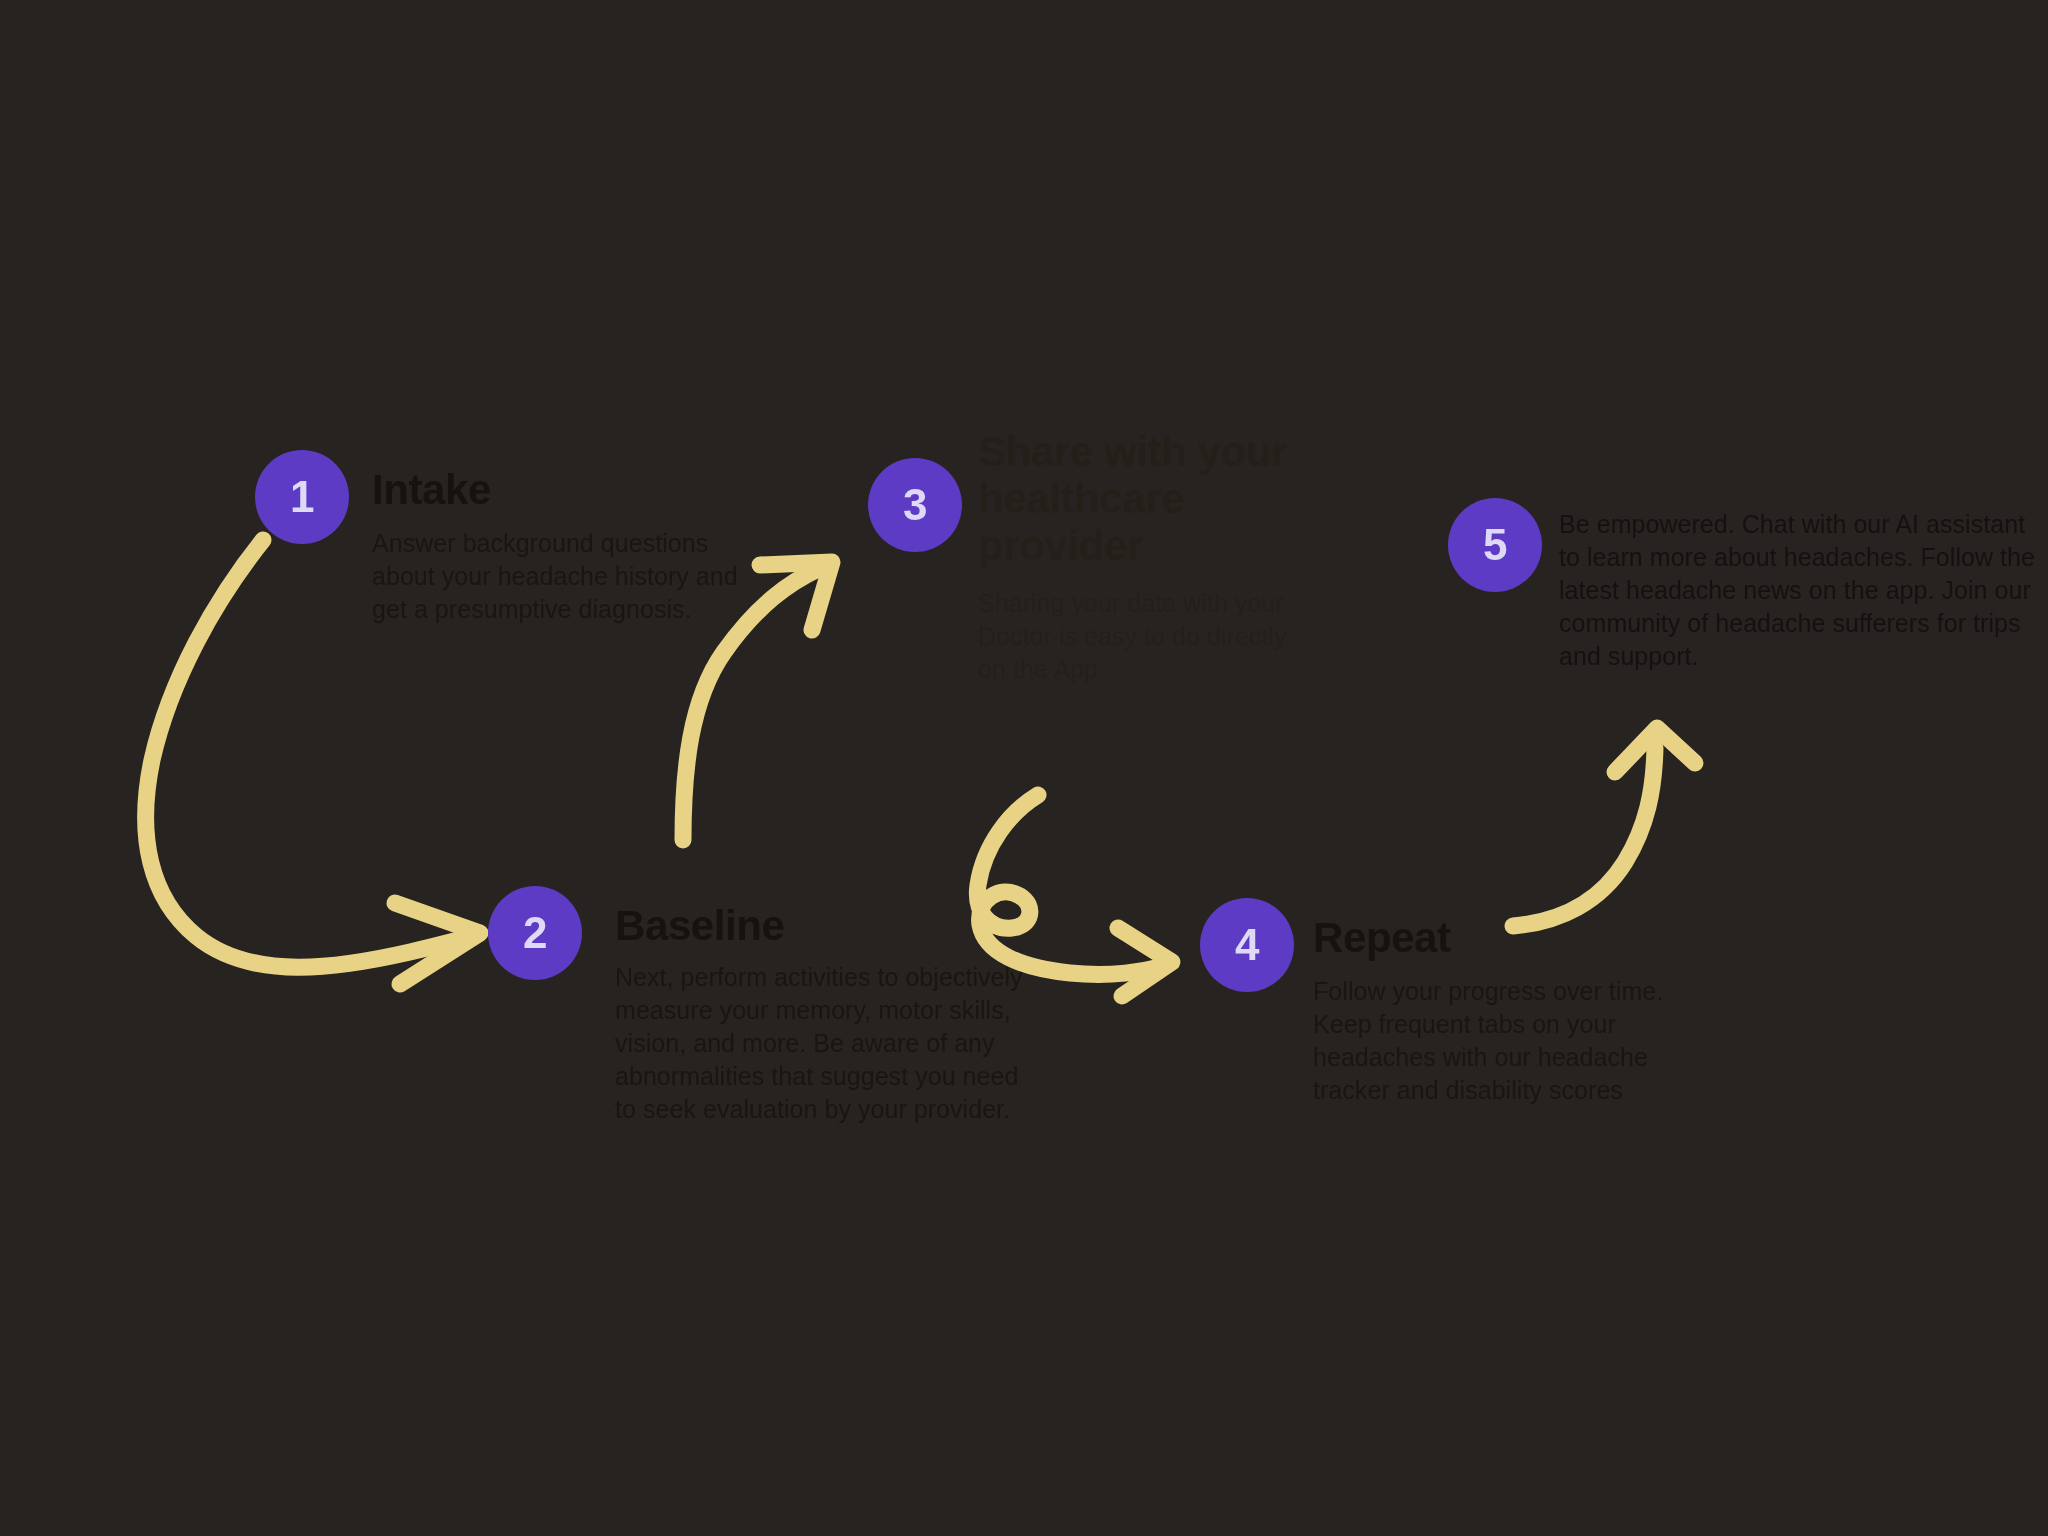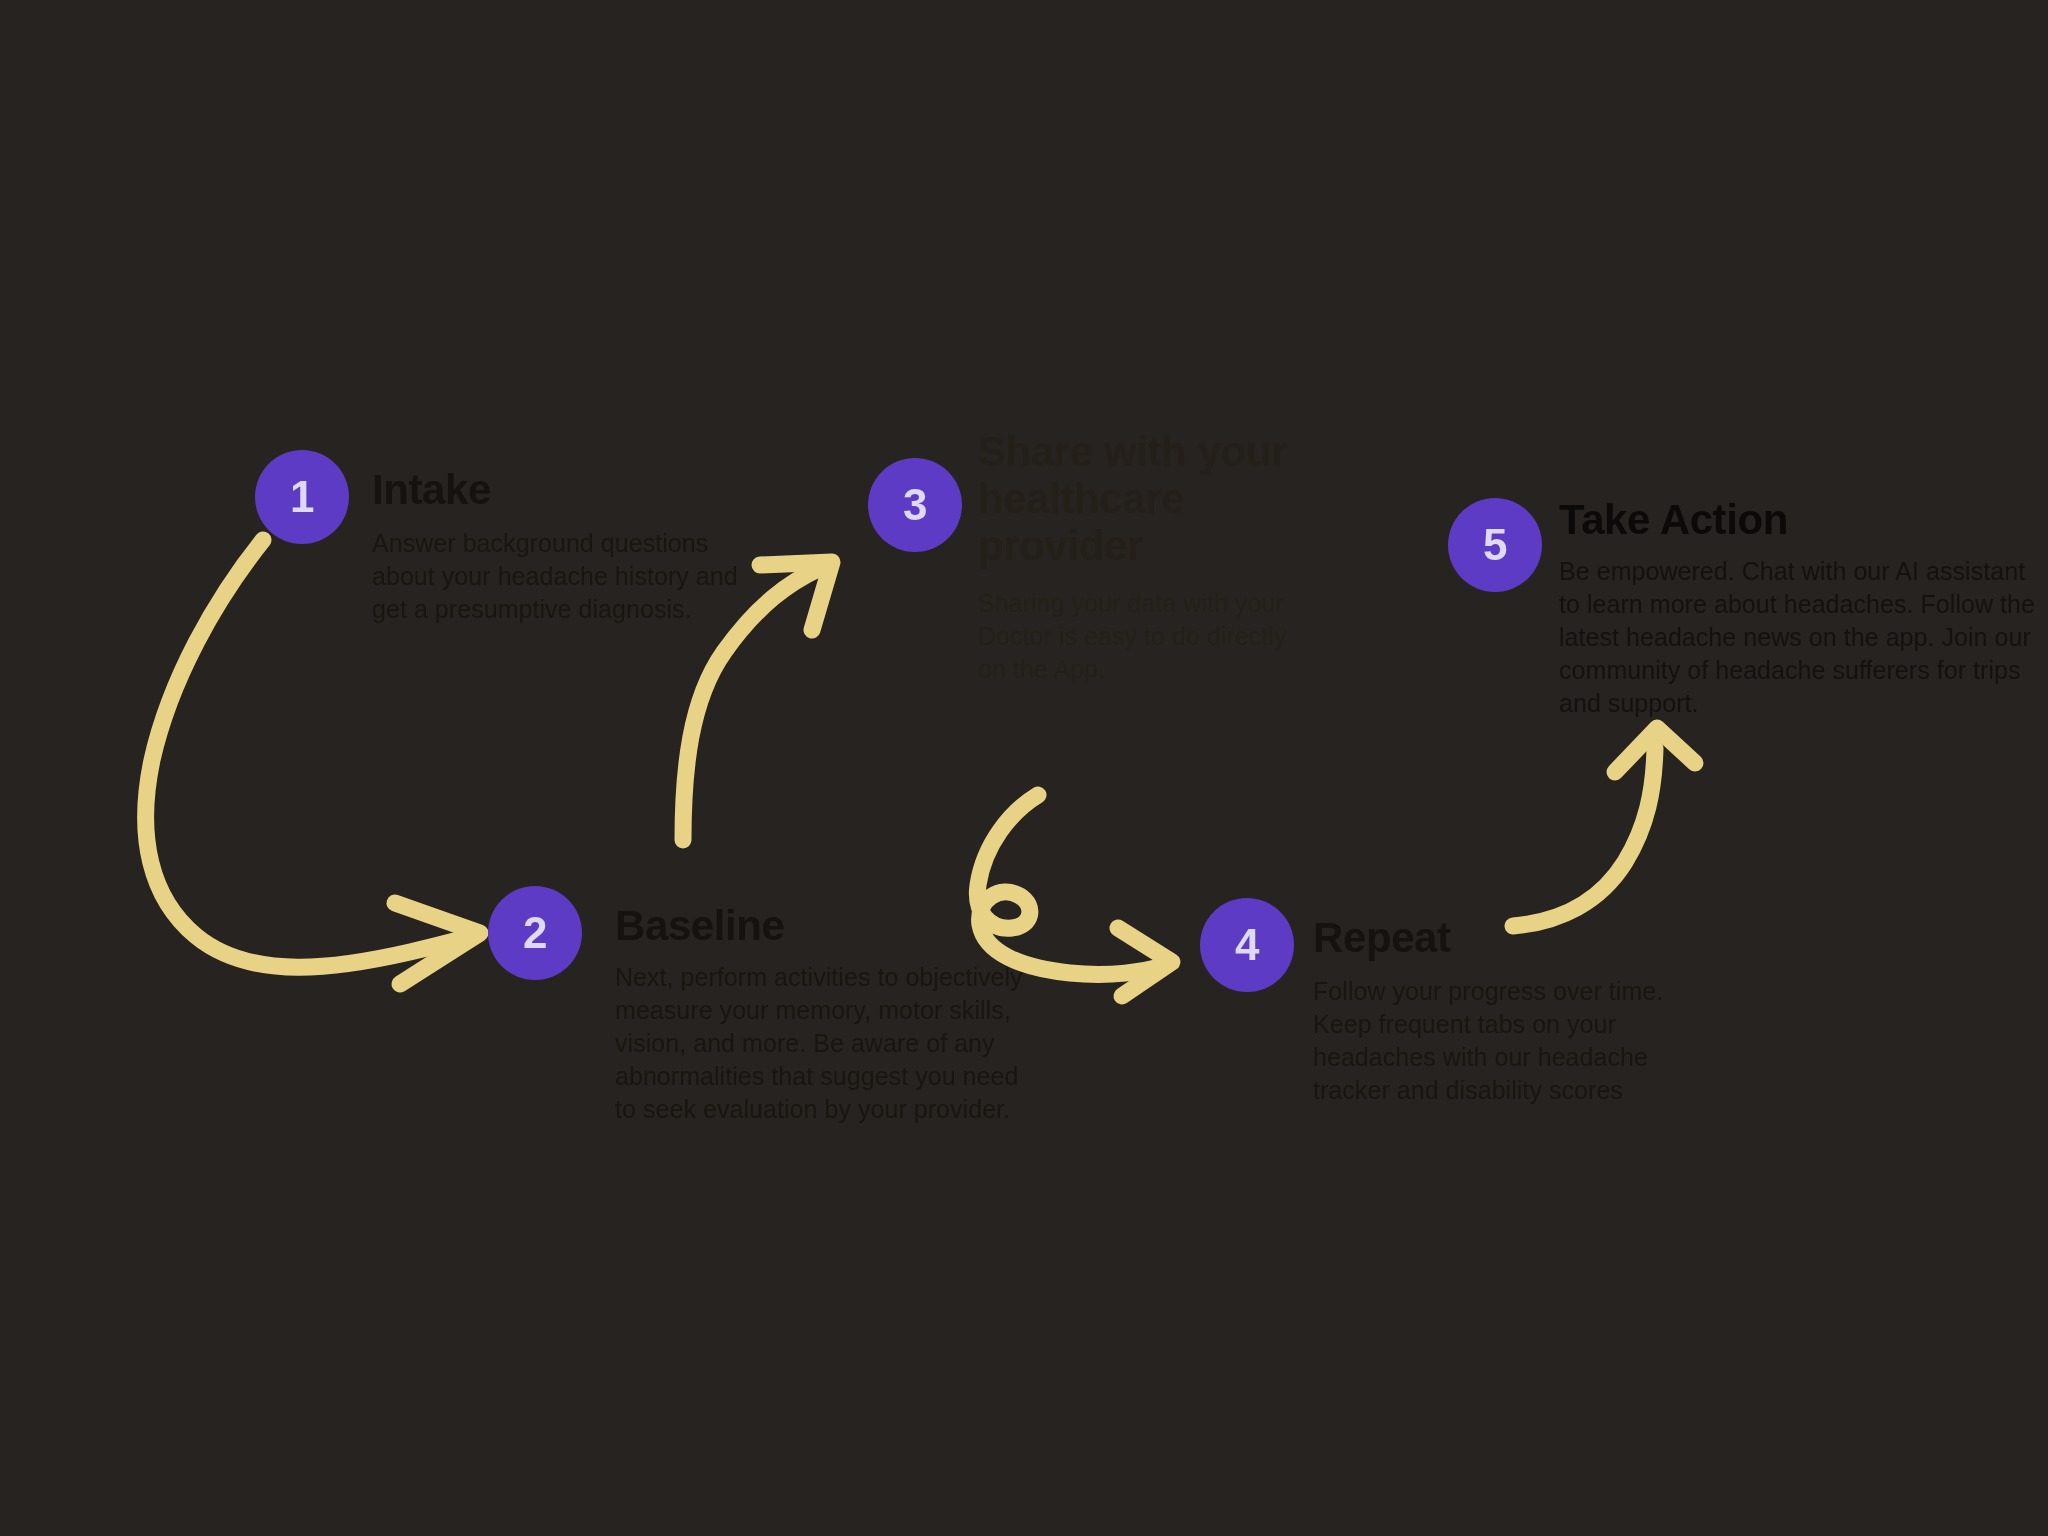--- a/index.html
+++ b/index.html
@@ -176,19 +176,18 @@
       <h2 class="head">Repeat</h2>
       <p class="desc" style="margin-top:14px; width:382px;">Follow your progress over time. Keep frequent tabs on your headaches with our headache tracker and disability scores</p>
     </div>
   </div>
 
   <div class="step bright">
     <div class="badge" style="left:1448px; top:498px;">
       <span>5</span>
     </div>
     <div class="body-block" style="left:1559px; top:496px; width:490px;">
-      <h2 class="head">Take Action</h2>
       <p class="desc" style="margin-top:12px; width:482px;">Be empowered.  Chat with our AI assistant to learn more about headaches. Follow the latest headache news on the app. Join our community of headache sufferers for trips and support.</p>
       <div class="clipped-tail" style="left:96px; top:198px; width:120px;">...</div>
     </div>
   </div>
 
 </div>
 
 </body></html>

